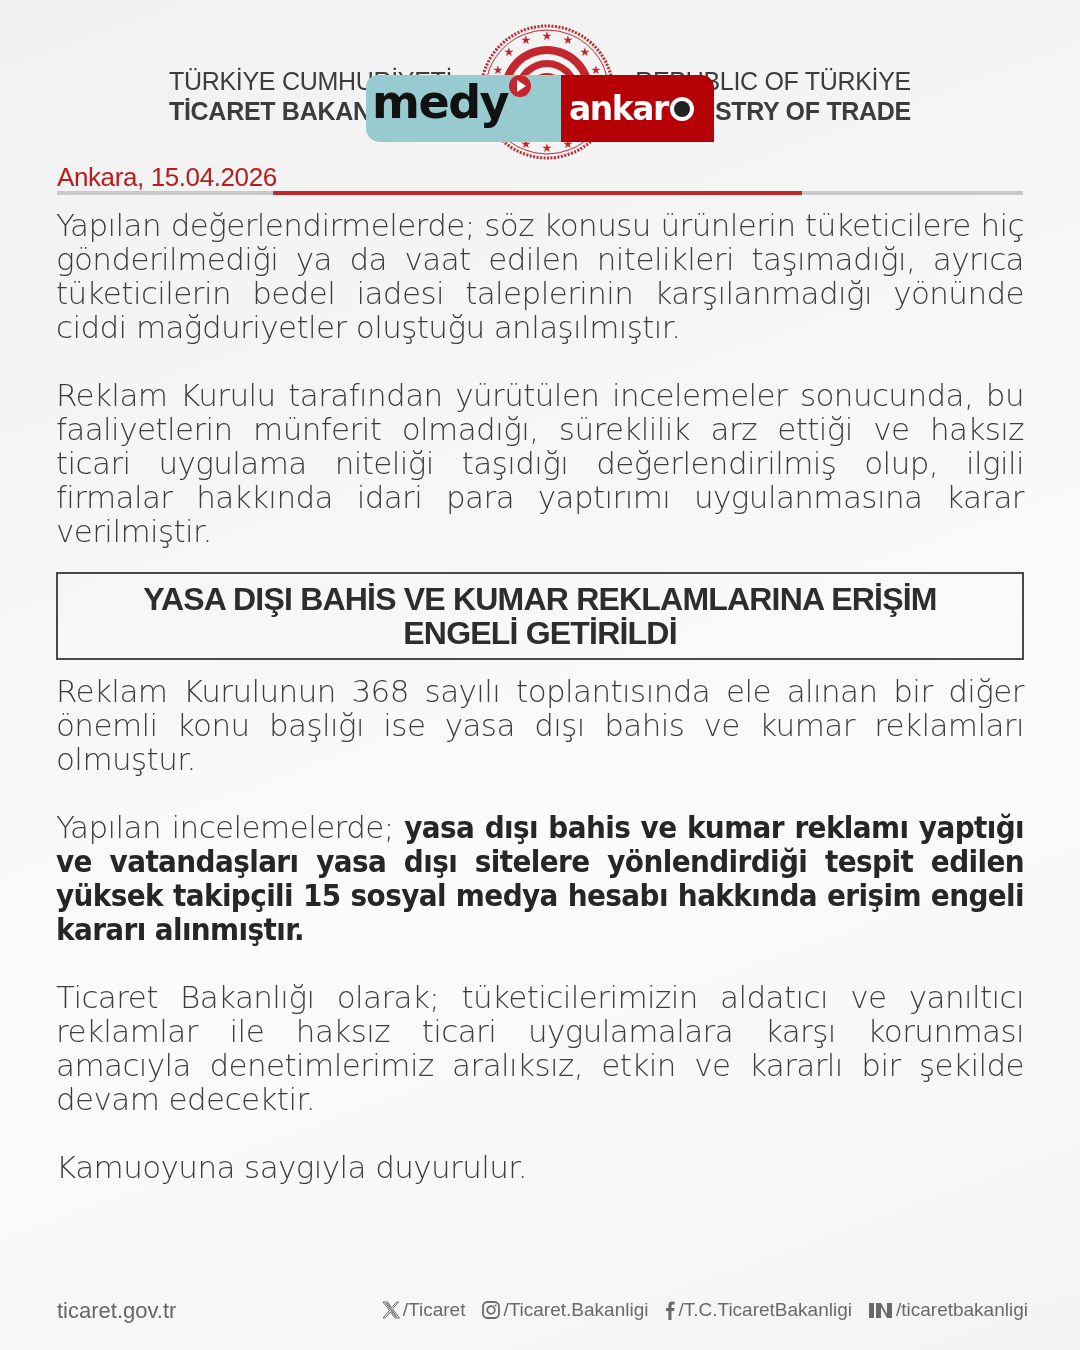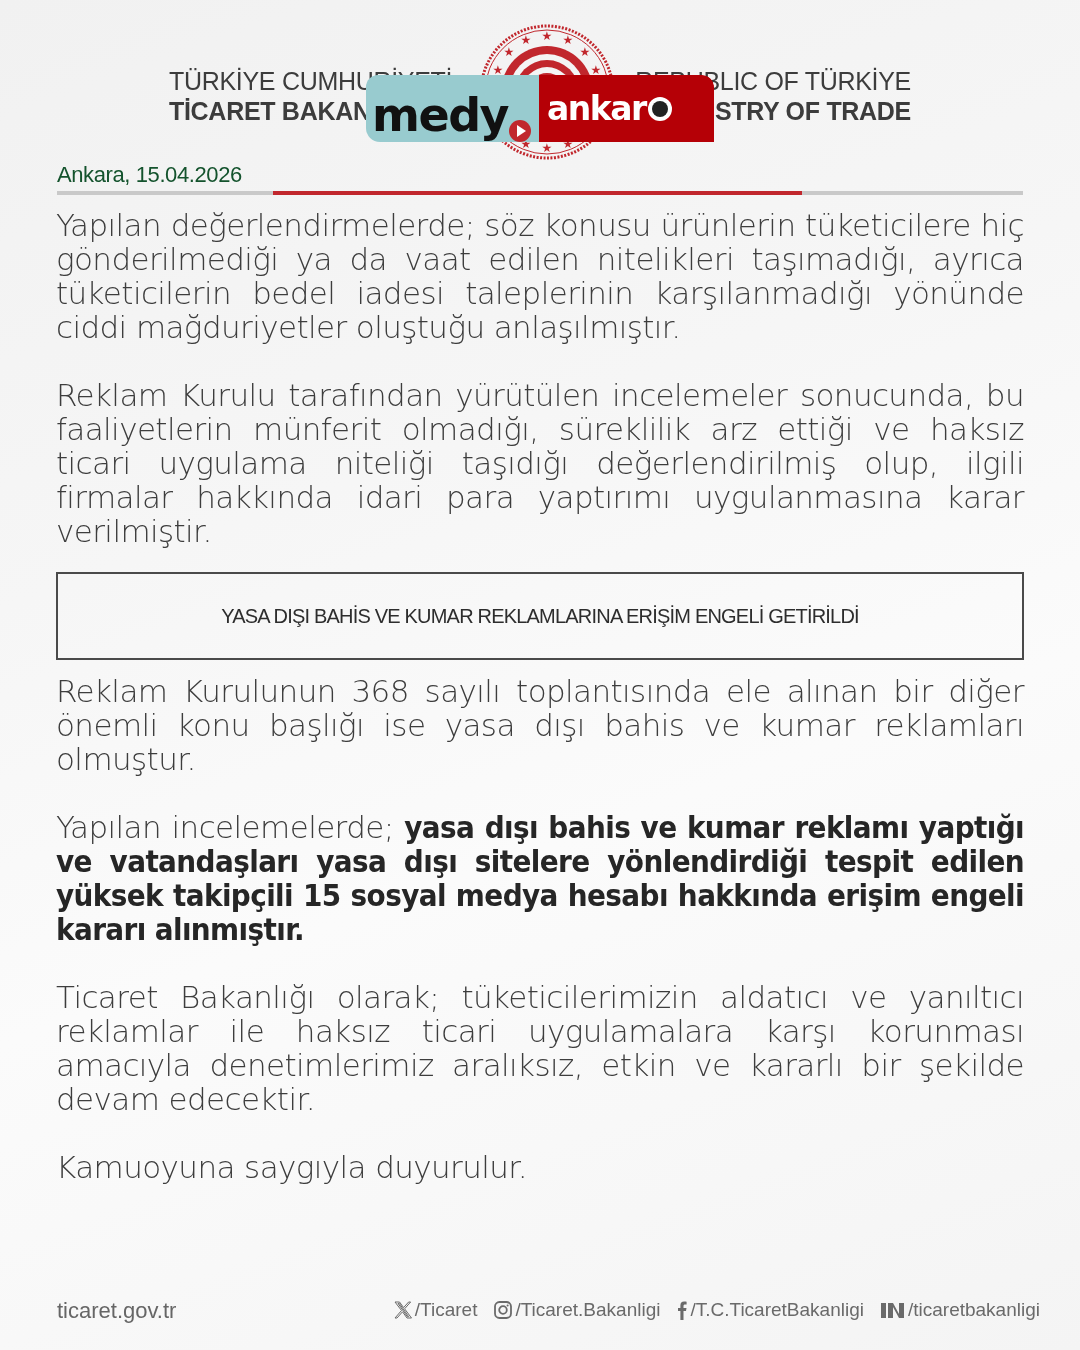--- a/index.html
+++ b/index.html
@@ -28,22 +28,22 @@
     .emblem {
       position: absolute; left: 478px; top: 20px; width: 138px; height: 144px;
     }
 
     .watermark {
       position: absolute; left: 366px; top: 75px; width: 348px; height: 67px;
       display: flex; border-radius: 12px 12px 0 14px; overflow: hidden;
       z-index: 5;
     }
     .wm-left {
-      width: 173px; height: 100%; background: #98cbcf;
-      display: flex; align-items: flex-end; justify-content: flex-start;
+      width: 195px; height: 100%; background: #98cbcf;
+      display: flex; align-items: flex-start; justify-content: flex-start;
       padding-left: 6px;
       font-family: "DejaVu Sans", sans-serif; font-size: 46px; font-weight: bold;
       color: #111; letter-spacing: -1.5px; position: relative;
     }
     .wm-right {
       flex: 1; height: 100%; background: #b50006;
       display: flex; align-items: center; justify-content: flex-start;
       padding-left: 8px;
       font-family: "DejaVu Sans", sans-serif; font-size: 33px; font-weight: bold;
       color: #fff; letter-spacing: -1.5px; border-radius: 0 12px 0 0;
@@ -60,21 +60,21 @@
       display: inline-block; width: 24px; height: 24px; border-radius: 50%;
       background: #fff; position: relative; margin-left: 2px; vertical-align: middle;
     }
     .globe-dot::after {
       content: ""; position: absolute; left: 4px; top: 4px; width: 16px; height: 16px;
       border-radius: 50%; background: #222;
     }
 
     .date {
       position: absolute; left: 57px; top: 162px;
-      font-family: "Liberation Sans", sans-serif; font-size: 22px; color: #14532d;
+      font-family: "Liberation Sans", sans-serif; font-size: 26px; color: #b91c1c;
       letter-spacing: -0.4px;
     }
     .rule {
       position: absolute; left: 57px; top: 191px; width: 966px; height: 4px;
       background: #c9c9c9;
     }
     .rule-accent {
       position: absolute; left: 216px; top: 0; width: 529px; height: 4px;
       background: #c1272d;
     }
@@ -94,35 +94,35 @@
     .para b { font-weight: bold; color: #262626; }
 
     .headline-box {
       margin-top: 24px;
       border: 2px solid #4a4a4a;
       height: 88px;
       display: flex; align-items: center; justify-content: center; text-align: center;
       padding: 0 30px;
     }
     .headline-text {
-      font-family: "Liberation Sans", sans-serif; font-weight: normal;
-      font-size: 20px; line-height: 34px; color: #2d2d2d; letter-spacing: -0.8px;
+      font-family: "Liberation Sans", sans-serif; font-weight: bold;
+      font-size: 32px; line-height: 34px; color: #2d2d2d; letter-spacing: -0.8px;
     }
     .para.p3 { margin-top: 14px; }
     .para.p4 { margin-top: 34px; }
     .para.p5 { margin-top: 34px; }
     .para.p6 { margin-top: 34px; }
 
     
     .footer-site {
       position: absolute; left: 57px; top: 1298px;
       font-family: "Liberation Sans", sans-serif; font-size: 22px; color: #666;
     }
     .footer-socials {
-      position: absolute; right: 40px; top: 1299px;
+      position: absolute; right: 52px; top: 1299px;
       display: flex; align-items: center; gap: 16px;
       font-family: "Liberation Sans", sans-serif; font-size: 19px; color: #6a6a6a;
     }
     .social { display: flex; align-items: center; gap: 2px; white-space: nowrap; }
     .social svg { display: block; }
   </style>
 </head>
 <body>
 
 <div class="header-left">

